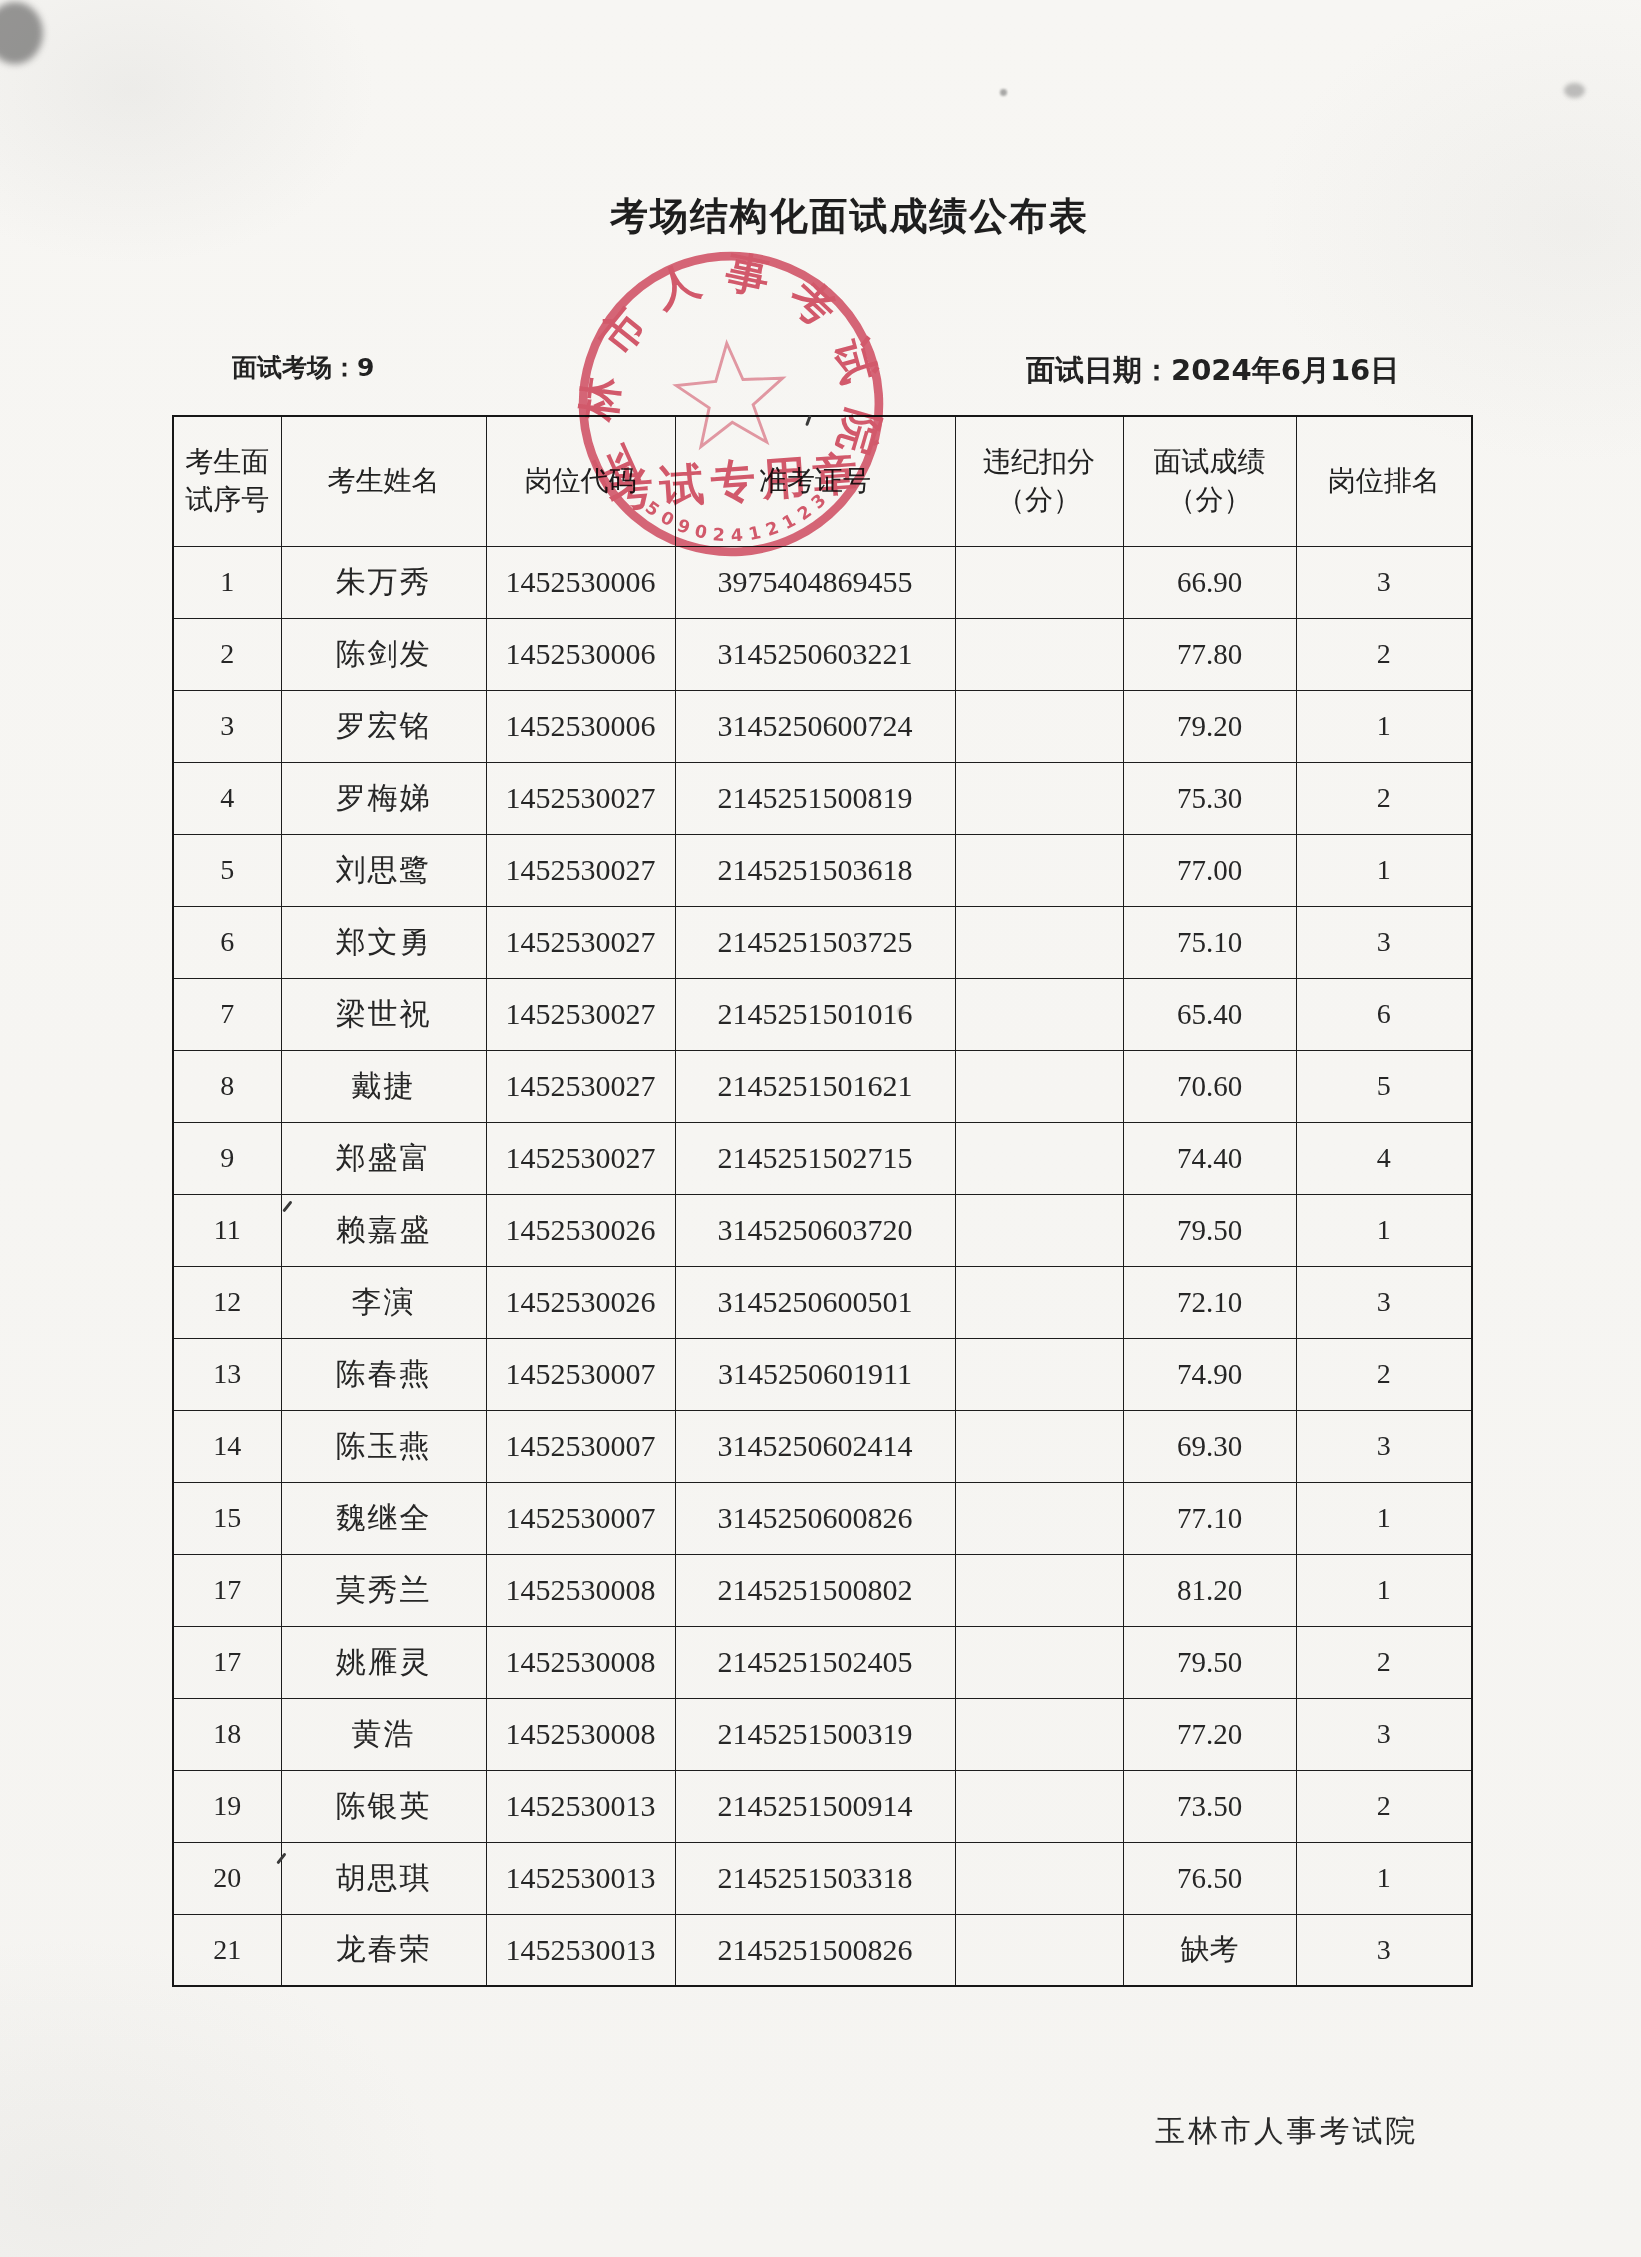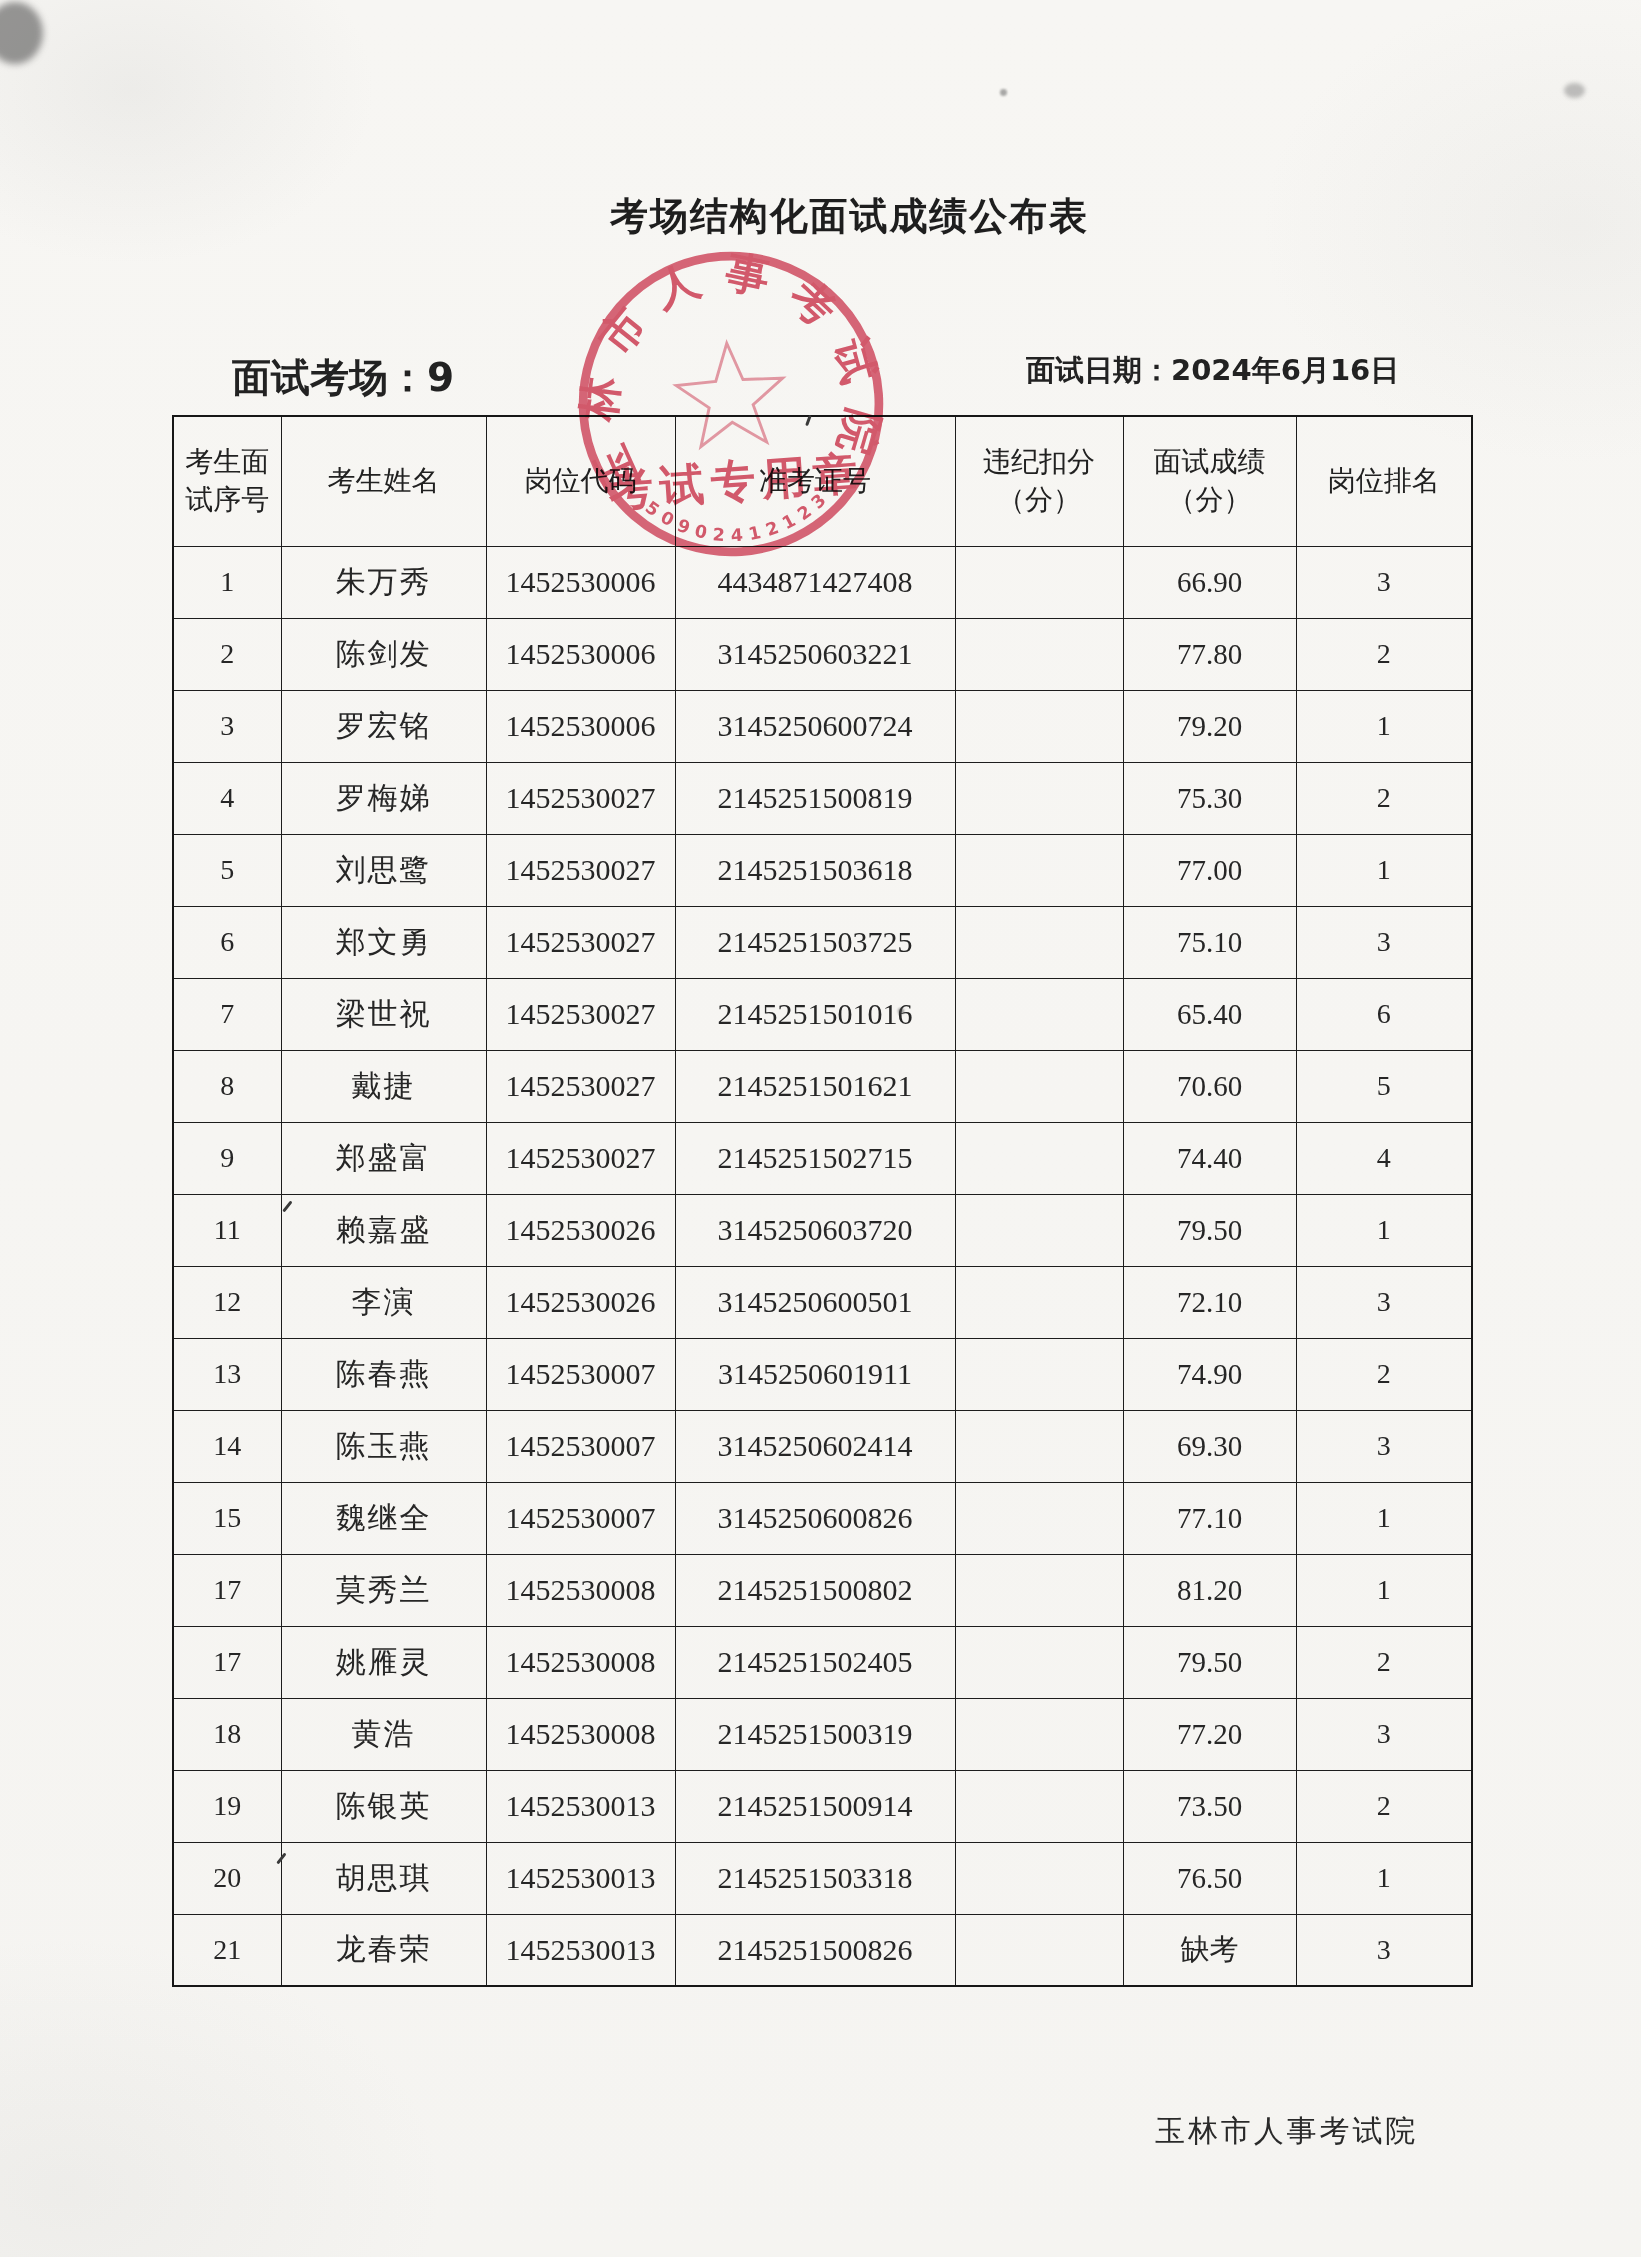--- a/index.html
+++ b/index.html
@@ -22,21 +22,21 @@
   .title{
     position:absolute;left:0;top:191px;width:100%;
     text-align:center;
     font-family:"DejaVu Sans","Liberation Sans",sans-serif;
     font-weight:700;font-size:38px;letter-spacing:1.9px;color:#1e1e1e;padding-left:29px;
   }
   .meta-row{position:absolute;left:0;top:351px;width:100%;height:42px;}
   .meta-room{
     position:absolute;left:232px;top:0;
     font-family:"DejaVu Sans","Liberation Sans",sans-serif;
-    font-weight:700;font-size:39px;color:#222;
+    font-weight:700;font-size:25px;color:#222;
   }
   .meta-date{
     position:absolute;left:1026px;top:0;
     font-family:"DejaVu Sans","Liberation Sans",sans-serif;
     font-weight:700;font-size:29px;color:#222;
   }
   table.score{
     position:absolute;left:172px;top:415px;
     width:1299px;border-collapse:collapse;table-layout:fixed;
     background:transparent;
@@ -116,21 +116,21 @@
 （分）</th>
         <th>岗位排名</th>
       </tr>
     </thead>
     <tbody>
 
         <tr>
           <td class="c-seq">1</td>
           <td class="c-name">朱万秀</td>
           <td class="c-code">1452530006</td>
-          <td class="c-ticket">4434871427408</td>
+          <td class="c-ticket">3975404869455</td>
           <td class="c-pen"></td>
           <td class="c-score">66.90</td>
           <td class="c-rank">3</td>
         </tr>
 
         <tr>
           <td class="c-seq">2</td>
           <td class="c-name">陈剑发</td>
           <td class="c-code">1452530006</td>
           <td class="c-ticket">3145250603221</td>

